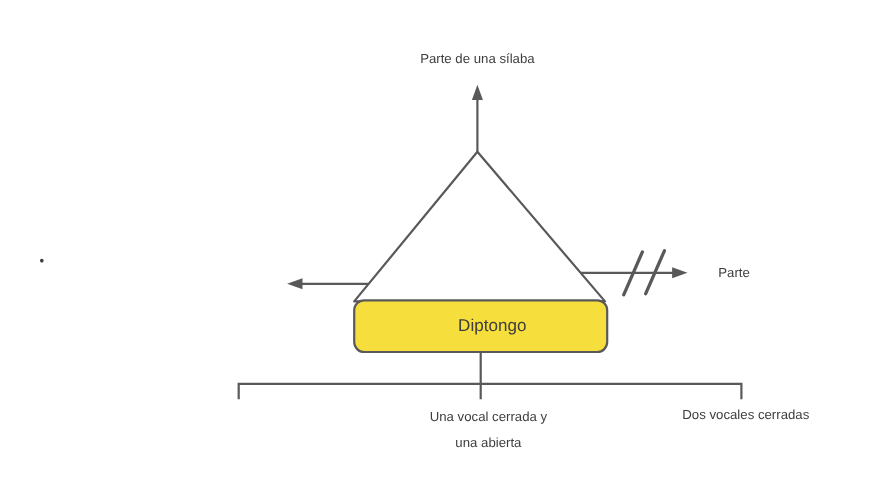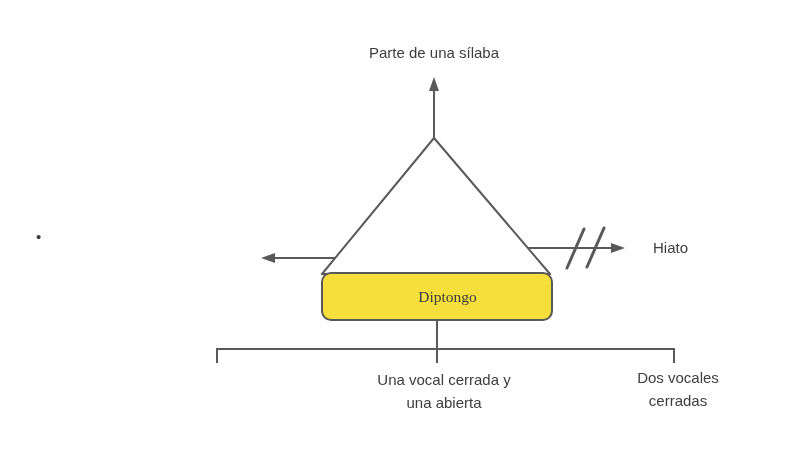--- a/index.html
+++ b/index.html
@@ -16,21 +16,21 @@
     overflow: hidden;
   }
   .canvas svg.shapes {
     position: absolute;
     left: 0;
     top: 0;
   }
   .label {
     position: absolute;
     color: #3d3d3d;
-    font-size: 15px;
+    font-size: 12px;
     line-height: 22px;
     white-space: pre-line;
   }
   .label.centered {
     transform: translateX(-50%);
     text-align: center;
   }
   .top-label {
     left: 434px;
     top: 42px;
@@ -48,21 +48,20 @@
   }
   .diptongo-label {
     left: 322px;
     top: 273px;
     width: 251px;
     height: 47px;
     display: flex;
     align-items: center;
     justify-content: center;
     font-size: 15.5px;
-    font-family: Liberation Serif, serif;
   }
   .hiato-label {
     left: 653px;
     top: 237px;
   }
   .branch-label {
     line-height: 23px;
   }
   .branch-1 { left: 222px; top: 366px; }
   .branch-2 { left: 444px; top: 368px; }
@@ -127,21 +126,21 @@
   </svg>
 
   <div class="label centered top-label">Parte de una sílaba</div>
 
   <div class="left-note label">
     <span class="bullet">•</span>
   </div>
 
   <div class="label diptongo-label">Diptongo</div>
 
-  <div class="label hiato-label">Hiato</div>
+  <div class="label hiato-label">Parte</div>
 
 
   <div class="label centered branch-label branch-3">Dos vocales cerradas</div>
 
   <div class="label centered branch-label branch-2">Una vocal cerrada y
 una abierta</div>
 
 </div>
 
 </body></html>

